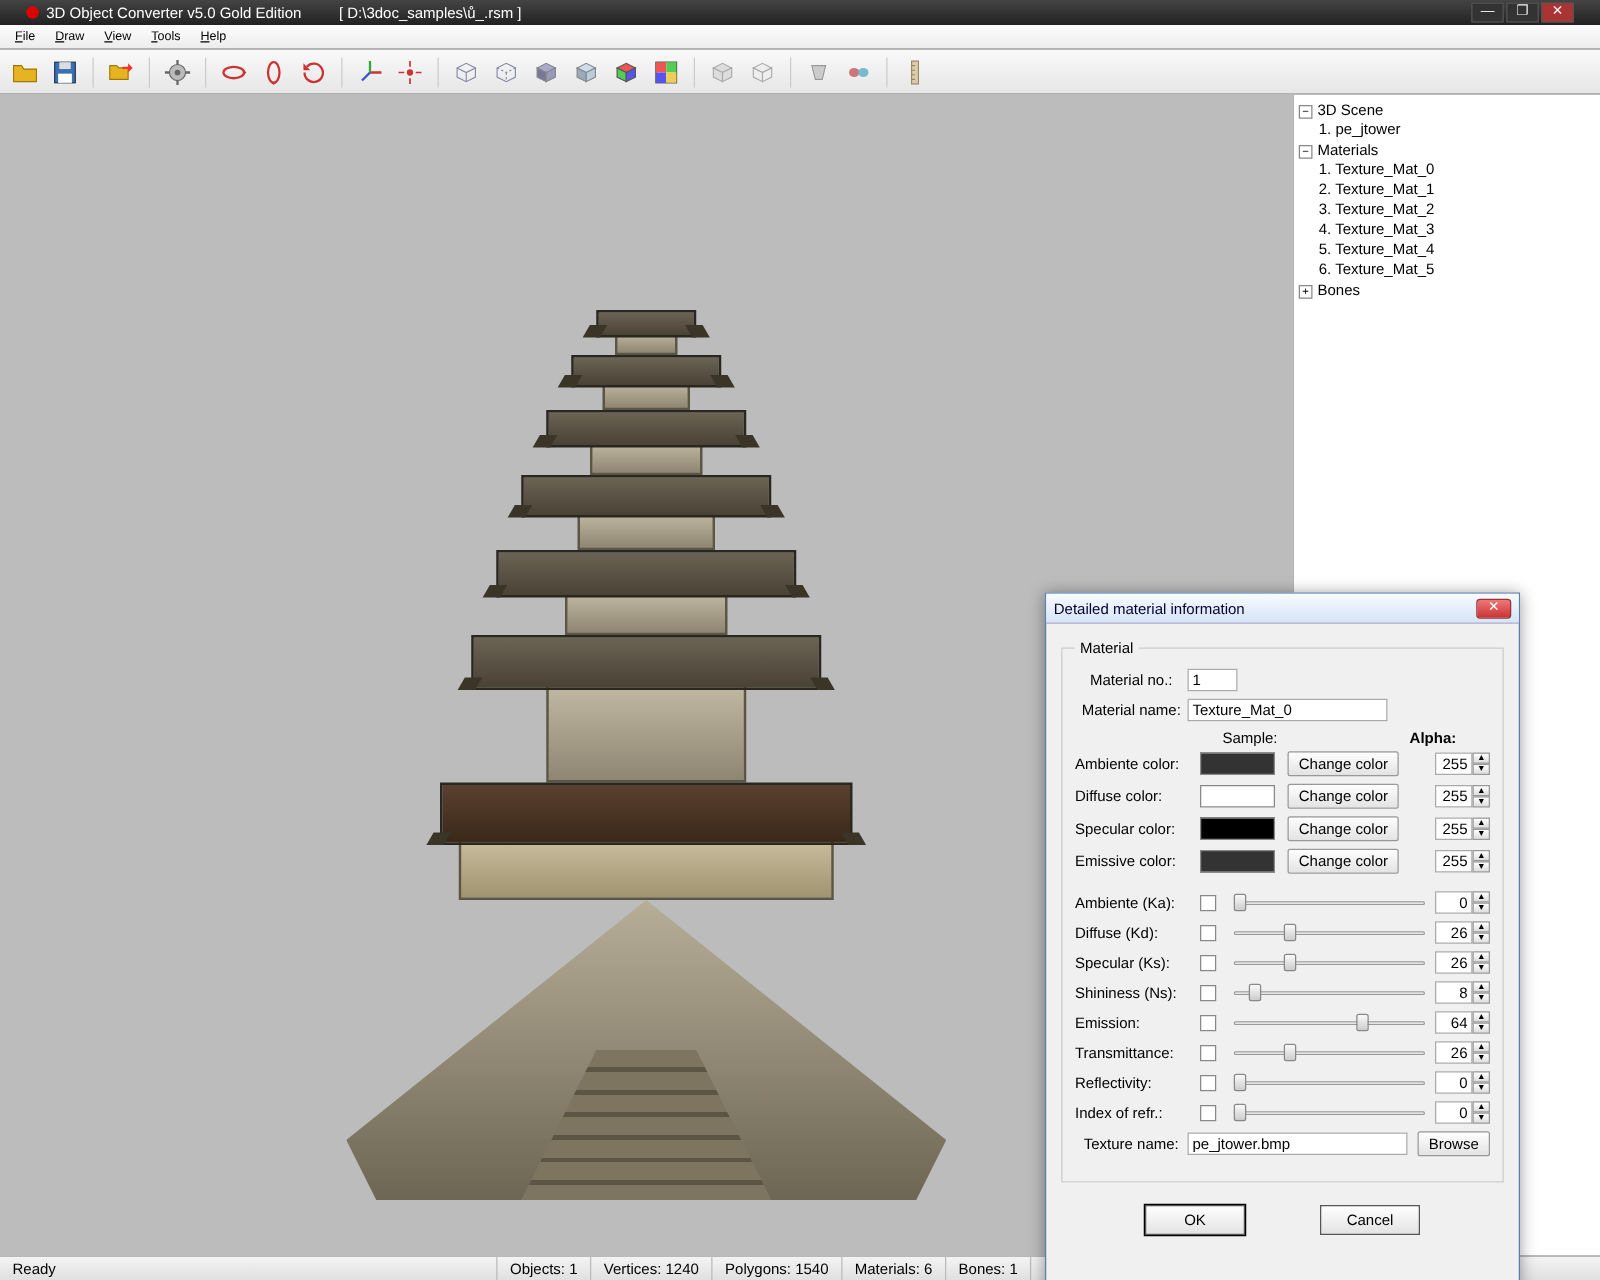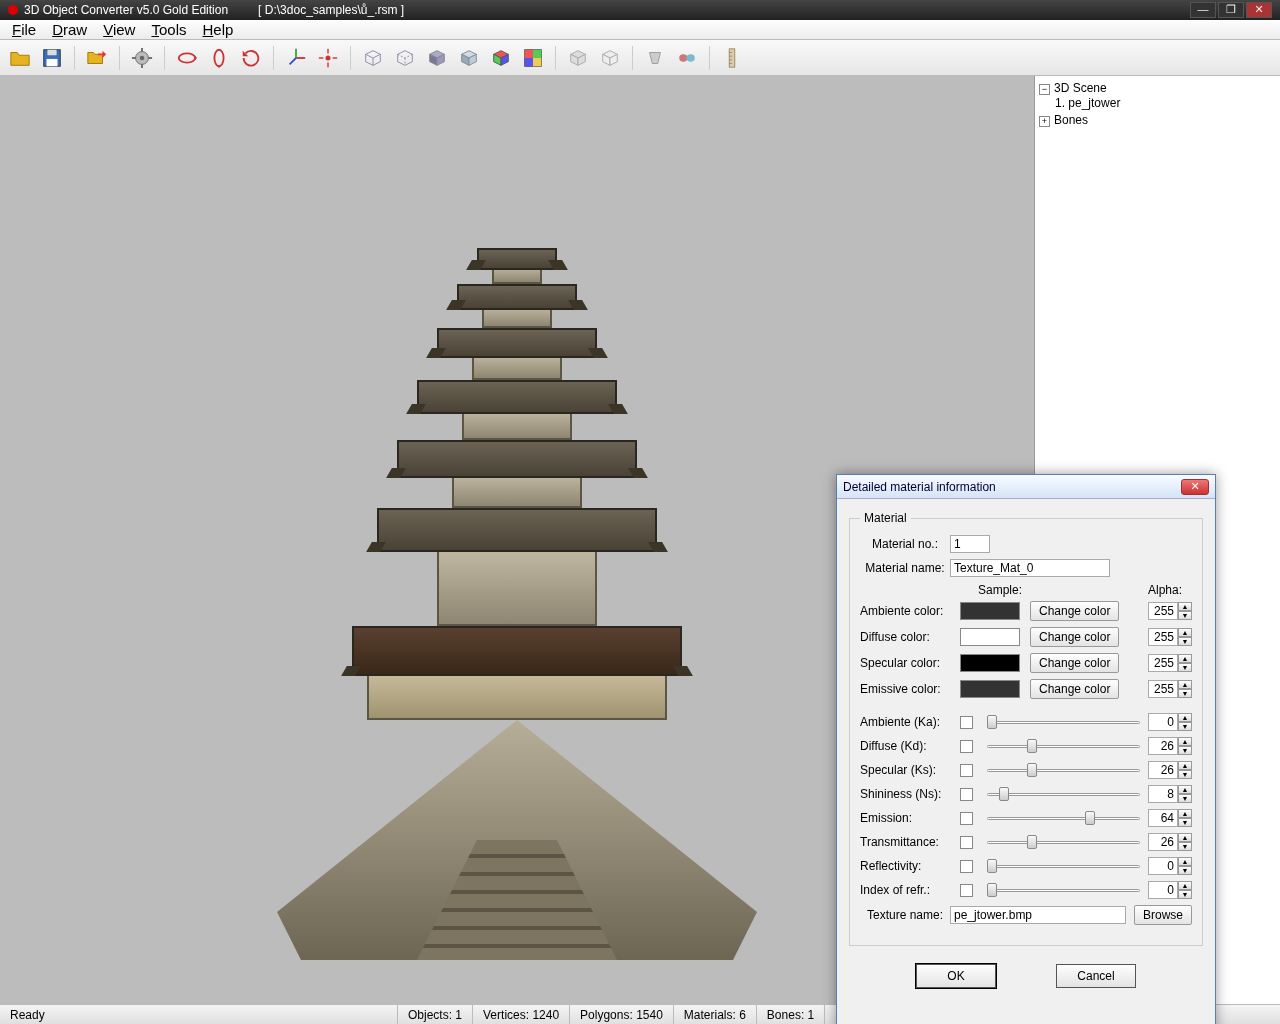--- a/index.html
+++ b/index.html
@@ -1,22 +1,22 @@
 <!DOCTYPE html>
 <html><head>
 <meta charset="utf-8">
 <style>
 * { box-sizing: border-box; margin: 0; padding: 0; font-family: "Segoe UI", Tahoma, sans-serif; }
 html, body { width: 1280px; height: 1024px; overflow: hidden; background: #000; }
-.titlebar { height: 20px; background: linear-gradient(#444,#222); color: #fff; display: flex; align-items: center; font-size: 12px; padding: 0 8px; }
+.titlebar { height: 20px; background: linear-gradient(#444,#222); color: #fff; display: flex; align-items: center; font-size: 12px; padding: 0 21px; }
 .titlebar .icon { width: 10px; height: 10px; border-radius: 50%; background: #d00; margin-right: 6px; }
 .titlebar .spacer { flex: 1; }
 .titlebar .wbtn { width: 26px; height: 16px; margin-left: 2px; background: #333; border: 1px solid #555; color: #eee; text-align: center; font-size: 11px; line-height: 12px; cursor: pointer; }
 .titlebar .wbtn.close { background: #a33; }
-.menubar { height: 20px; background: linear-gradient(#fdfdfd,#ececec); border-bottom: 1px solid #bbb; display: flex; align-items: center; font-size: 15px; padding: 0 4px; }
+.menubar { height: 20px; background: linear-gradient(#fdfdfd,#ececec); border-bottom: 1px solid #bbb; display: flex; align-items: center; font-size: 10px; padding: 0 4px; }
 .menubar .mitem { padding: 2px 8px; cursor: pointer; }
 .menubar .mitem span { text-decoration: underline; }
 .toolbar { height: 36px; background: linear-gradient(#f9f9f9,#e6e6e6); border-bottom: 1px solid #bbb; display: flex; align-items: center; padding: 2px 6px; gap: 4px; }
 .tbtn { width: 28px; height: 28px; border: 1px solid transparent; border-radius: 3px; display: flex; align-items: center; justify-content: center; cursor: pointer; }
 .tsep { width: 1px; height: 24px; background: #ccc; margin: 0 4px; }
 .tbtn svg { width: 22px; height: 22px; }
 .workspace { position: relative; height: 928px; background: #bcbcbc; }
 .viewport { position: absolute; left: 0; top: 0; width: 1034px; height: 928px; background: #bcbcbc; display:flex; align-items:center; justify-content:center; }
 .treepanel { position: absolute; right: 0; top: 0; width: 246px; height: 928px; background: #fff; border-left: 1px solid #999; font-size: 12px; padding: 4px; }
 .tree ul { list-style: none; padding-left: 16px; }
@@ -41,21 +41,21 @@
 .frow .spin { width: 44px; display:flex; }
 .frow .spin input { width: 30px; height: 18px; text-align:right; }
 .frow .spin .sb { width:14px; display:flex; flex-direction:column; }
 .frow .spin .sb div { flex:1; border:1px solid #999; background:linear-gradient(#fff,#ddd); font-size:7px; text-align:center; line-height:7px; cursor:pointer;}
 .frow .slider { flex:1; display:flex; align-items:center; margin:0 8px; position:relative; height:18px;}
 .frow .slider .track { flex:1; height:3px; background:#fff; border:1px solid #999; border-radius:2px; }
 .frow .slider .thumb { position:absolute; top:2px; width:10px; height:14px; background:linear-gradient(#fafafa,#ccc); border:1px solid #888; border-radius:2px; }
 .nocheck { width:13px; height:13px; border:1px solid #888; background:#fff; margin-right:6px; }
 .headrow { display:flex; font-size:12px; margin: 6px 0 4px 0; }
 .headrow .h1 { margin-left: 110px; width: 60px; text-align:center; }
-.headrow .h2 { margin-left: auto; margin-right: 10px; }
+.headrow .h2 { margin-left: auto; margin-right: 27px; font-weight: bold; }
 .dlg-buttons { display:flex; justify-content:center; gap: 60px; margin-top: 18px; }
 .dlg-buttons .btn { width: 80px; height: 24px; border: 1px solid #555; background: linear-gradient(#fefefe,#e3e3e3); cursor:pointer; font-size:12px; }
 .dlg-buttons .btn.ok { box-shadow: 0 0 0 1px #000; }
 
 .pagoda { width:540px; height:840px; display:flex; flex-direction:column; align-items:center; justify-content:flex-end; }
 .roof { background: linear-gradient(#6b6455,#494235); border: 2px solid #2a2620; margin-bottom:-6px; position:relative;}
 .roof::before,.roof::after{content:"";position:absolute;bottom:-2px;width:14px;height:10px;background:#3b3528;}
 .roof::before{left:-10px;transform:skew(-30deg);} .roof::after{right:-10px;transform:skew(30deg);}
 .body { background: linear-gradient(#c2b9a3,#8e8672); border:2px solid #5b5544; }
 .base { width: 480px; height: 240px; background: linear-gradient(#b7ae98,#6d6653); position:relative; clip-path: polygon(50% 0, 100% 80%, 95% 100%, 5% 100%, 0 80%);}
@@ -278,20 +278,30 @@
   </div>
 
   <div class="treepanel">
     <div class="tree">
       <ul style="padding-left:0">
         <li><span class="toggle">−</span><span>3D Scene</span>
           <ul>
               <li>1.   pe_jtower</li>
             </ul>
         </li>
+        <li><span class="toggle">−</span><span>Materials</span>
+          <ul id="matlist">
+              <li>1.   Texture_Mat_0</li>
+              <li>2.   Texture_Mat_1</li>
+              <li>3.   Texture_Mat_2</li>
+              <li>4.   Texture_Mat_3</li>
+              <li>5.   Texture_Mat_4</li>
+              <li>6.   Texture_Mat_5</li>
+            </ul>
+        </li>
         <li><span class="toggle">+</span><span>Bones</span></li>
       </ul>
     </div>
   </div>
 
   <div class="dialog">
     <div class="dlg-title">
       <span>Detailed material information</span>
       <div class="spacer"></div>
       <div class="dlg-close">✕</div>

